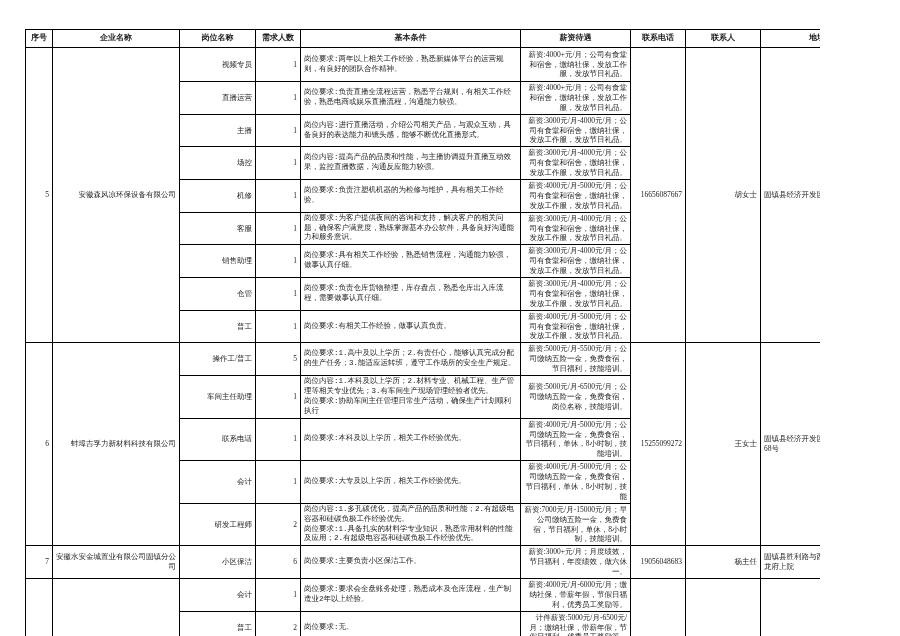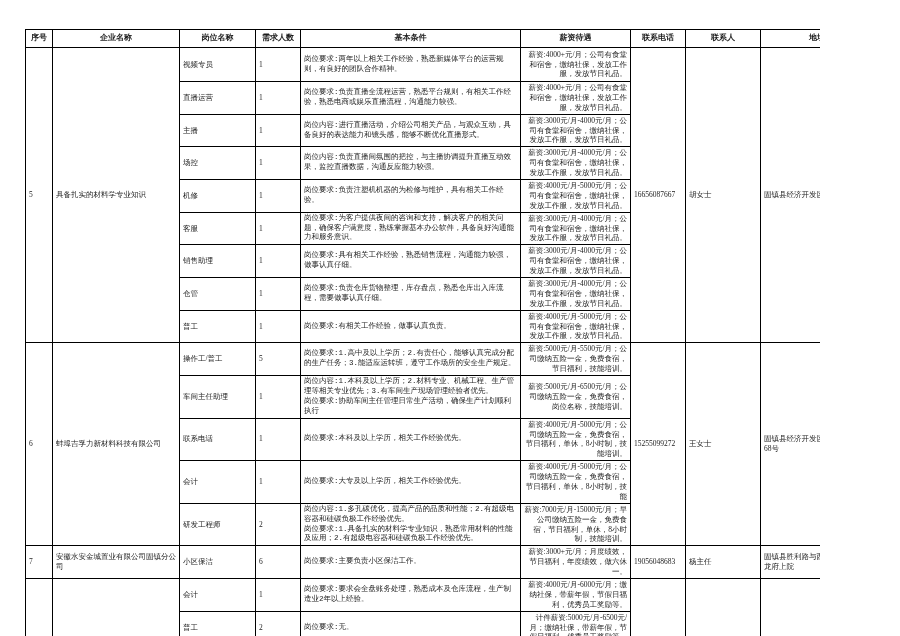--- a/index.html
+++ b/index.html
@@ -3,21 +3,21 @@
 <meta charset="utf-8">
 <style>
   html,body{margin:0;padding:0;background:#fff;}
   .page{position:relative;width:820px;height:636px;background:#fff;overflow:hidden;
         font-family:"Liberation Serif","DejaVu Serif",serif;color:#1c1c1c;}
   table.jobs{position:absolute;left:25px;top:29px;width:848px;border-collapse:collapse;
              table-layout:fixed;}
   table.jobs td,table.jobs th{border:1px solid #000;padding:1px 3px;vertical-align:middle;
              font-size:7.5px;line-height:1.32;overflow:hidden;word-break:break-all;}
   table.jobs th{font-weight:bold;font-size:8px;text-align:center;padding:2px 1px;}
-  td.c{text-align:left;padding:1px 2px;}
+  td.c{text-align:right;padding:1px 2px;}
   td.cond{text-align:left;white-space:pre-line;font-family:Liberation Mono, monospace;}
   td.sal{text-align:right;white-space:pre-line;}
   td.addr{text-align:left;margin-left:48px;}
 </style>
 </head>
 <body>
 
 <div class="page">
   <table class="jobs">
     <colgroup>
@@ -41,21 +41,21 @@
         <th>薪资待遇</th>
         <th>联系电话</th>
         <th>联系人</th>
         <th>地址</th>
       </tr>
     </thead>
     <tbody>
 
       <tr style="height:34px">
         <td class="c" rowspan="9">5</td>
-        <td class="c" rowspan="9">具备扎实的材料学专业知识</td>
+        <td class="c" rowspan="9">安徽森风凉环保设备有限公司</td>
         <td class="c">视频专员</td>
         <td class="c">1</td>
         <td class="cond">岗位要求:两年以上相关工作经验，熟悉新媒体平台的运营规则，有良好的团队合作精神。</td>
         <td class="sal">薪资:4000+元/月；公司有食堂和宿舍，缴纳社保，发放工作服，发放节日礼品。</td>
         <td class="c" rowspan="9">16656087667</td>
         <td class="c" rowspan="9">胡女士</td>
         <td class="addr" rowspan="9">固镇县经济开发区北区立业路北</td>
       </tr>
       <tr style="height:29px">
         <td class="c">直播运营</td>
@@ -65,21 +65,21 @@
       </tr>
       <tr style="height:30px">
         <td class="c">主播</td>
         <td class="c">1</td>
         <td class="cond">岗位内容:进行直播活动，介绍公司相关产品，与观众互动，具备良好的表达能力和镜头感，能够不断优化直播形式。</td>
         <td class="sal">薪资:3000元/月-4000元/月；公司有食堂和宿舍，缴纳社保，发放工作服，发放节日礼品。</td>
       </tr>
       <tr style="height:29px">
         <td class="c">场控</td>
         <td class="c">1</td>
-        <td class="cond">岗位内容:负责直播间氛围的把控，与主播协调提升直播互动效果，监控直播数据，沟通反应能力较强。</td>
+        <td class="cond">岗位内容:提高产品的品质和性能，与主播协调提升直播互动效果，监控直播数据，沟通反应能力较强。</td>
         <td class="sal">薪资:3000元/月-4000元/月；公司有食堂和宿舍，缴纳社保，发放工作服，发放节日礼品。</td>
       </tr>
       <tr style="height:28px">
         <td class="c">机修</td>
         <td class="c">1</td>
         <td class="cond">岗位要求:负责注塑机机器的为检修与维护，具有相关工作经验。</td>
         <td class="sal">薪资:4000元/月-5000元/月；公司有食堂和宿舍，缴纳社保，发放工作服，发放节日礼品。</td>
       </tr>
       <tr style="height:32px">
         <td class="c">客服</td>

